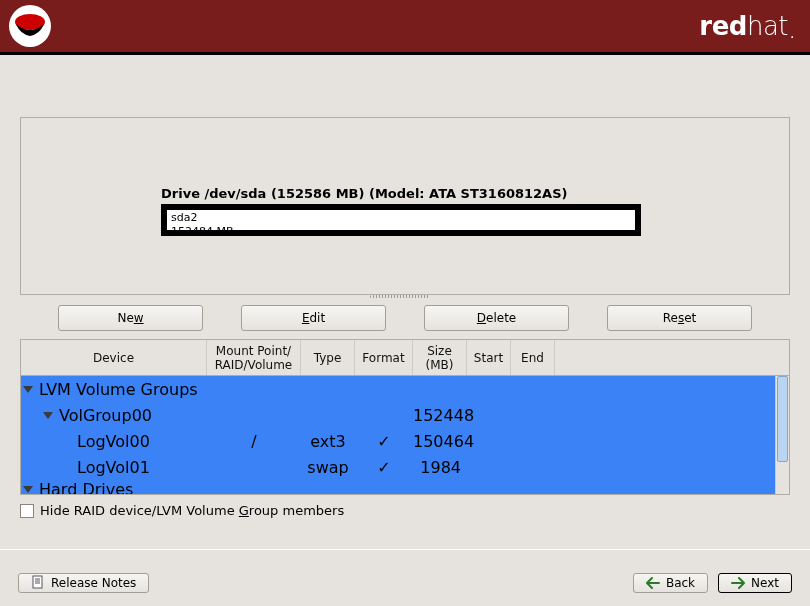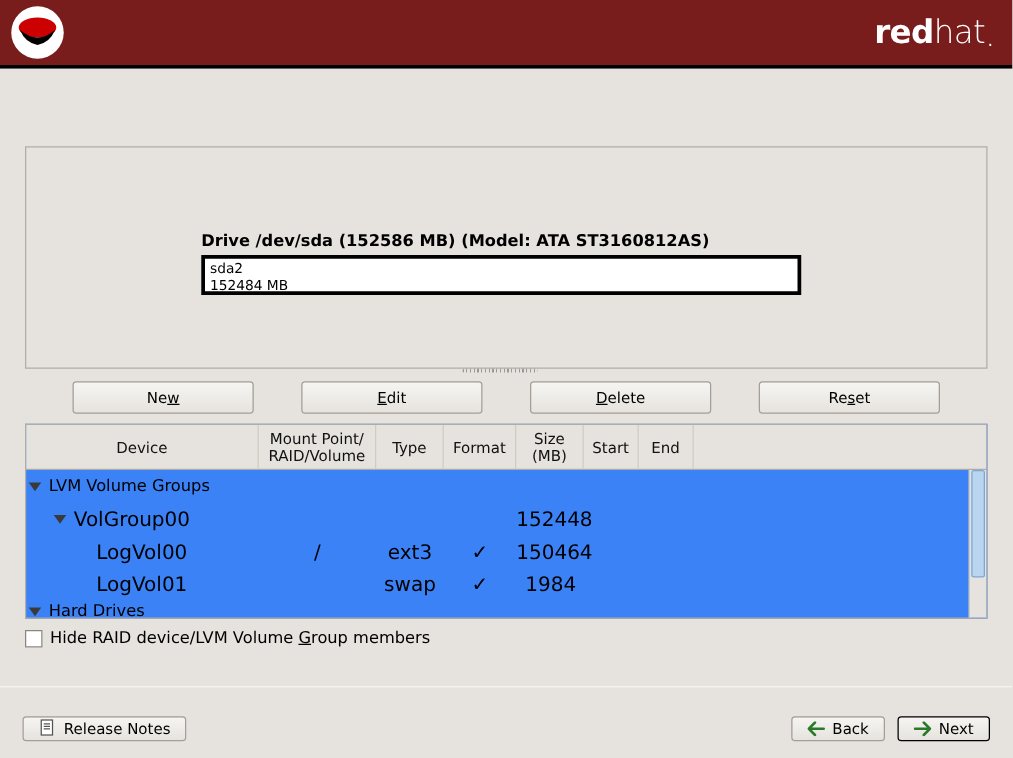--- a/index.html
+++ b/index.html
@@ -11,38 +11,38 @@
   .brand { color: #fff; font-size: 26px; letter-spacing: -0.5px; }
   .brand .bold { font-weight: 700; }
   .brand .light { font-weight: 300; }
   .brand .dot { font-size: 14px; vertical-align: text-bottom; margin-left:2px; }
   .topbar-underline { height: 3px; background: #000; }
 
   .content { position: absolute; top: 55px; left: 0; right: 0; bottom: 0; background: #e6e3de; }
 
   .panel-outer { position: absolute; left: 20px; right: 20px; top: 62px; height: 178px; border: 1px solid #b0ada6; background: #e6e3de; padding-left: 38px; }
   .drive-title { position: absolute; left: 140px; top: 68px; font-weight: 700; font-size: 13px; color: #000; }
-  .drive-box { position: absolute; left: 140px; top: 86px; width: 480px; height: 32px; background: #fff; border: 3px solid #000000; padding: 1px 4px; }
+  .drive-box { position: absolute; left: 140px; top: 86px; width: 480px; height: 32px; background: #fff; border: 6px solid #000000; padding: 1px 4px; }
   .drive-box div { font-size: 11px; line-height: 14px; }
 
   .splitter { position: absolute; left: 370px; top: 240px; width: 60px; height: 6px; }
   .splitter::before { content: ""; display:block; height:3px; background: repeating-linear-gradient(90deg,#999 0 1px, transparent 1px 3px); border-radius: 2px; }
 
   .btn-row { position: absolute; left: 20px; right: 20px; top: 250px; display: grid; grid-template-columns: repeat(4,1fr); gap: 38px; padding: 0 38px; }
   .btn { height: 26px; background: linear-gradient(#f6f5f2,#e6e3de); border: 1px solid #a39f97; border-radius: 3px; font-size: 12px; color: #000; display:flex; align-items:center; justify-content:center; cursor:pointer; }
   .btn .ul { text-decoration: underline; }
 
   .table-wrap { position: absolute; left: 20px; right: 20px; top: 284px; height: 156px; border: 1px solid #b0ada6; background: #3b82f6; }
   .thead { display: grid; grid-template-columns: 186px 94px 54px 58px 54px 44px 44px 1fr; height: 36px; background: #e6e3de; border-bottom: 1px solid #b0ada6; font-size: 12px; color: #111; }
   .thead > div { display:flex; align-items:center; justify-content:center; border-right: 1px solid #cfcbc3; padding: 0 4px; text-align:center; line-height: 14px; }
   .thead > div:first-child { justify-content: center; }
   .thead > div:last-child { border-right: none; }
   .tbody { position: absolute; top: 36px; left: 0; right: 14px; bottom: 0; overflow: hidden; }
   .row { display: grid; grid-template-columns: 186px 94px 54px 58px 54px 44px 44px; height: 26px; font-size: 16px; align-items: center; }
-  .row.groupheader { font-size: 13px; }
+  .row.groupheader { font-size: 16px; }
   .cell-device { display:flex; align-items:center; }
   .tri { display:inline-block; width:0;height:0; border-left:5px solid transparent; border-right:5px solid transparent; border-top:7px solid #3a3a3a; margin-right: 6px; }
   .cell-center { text-align:center; }
   .cell-right { text-align:right; padding-right:6px; }
   .check { font-family: "DejaVu Sans", sans-serif; }
   .scrollbar { position:absolute; top:36px; right:0; width:14px; bottom:0; background:#e6e3de; border-left:1px solid #cfcbc3;}
   .scroll-thumb { position:absolute; top:0; left:1px; right:1px; height:86px; background:#b9d5ef; border:1px solid #7ba8d4; border-radius:2px; }
 
   .checkbox-row { position: absolute; left: 20px; top: 448px; font-size: 13px; display:flex; align-items:center; gap:6px; color:#000; }
   .cb { width:14px; height:14px; border:1px solid #8a867e; background:#fff; display:inline-block; }

